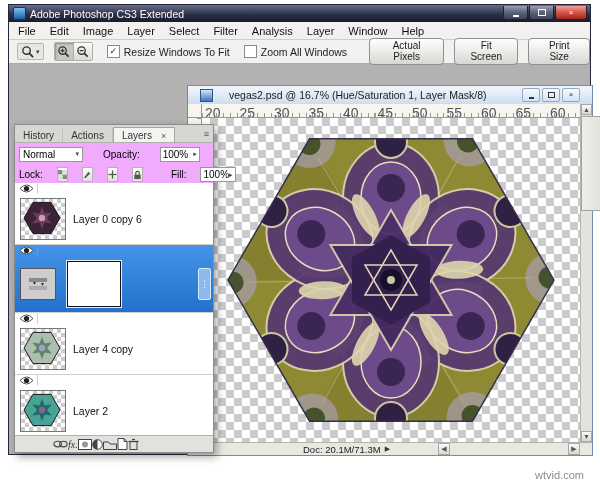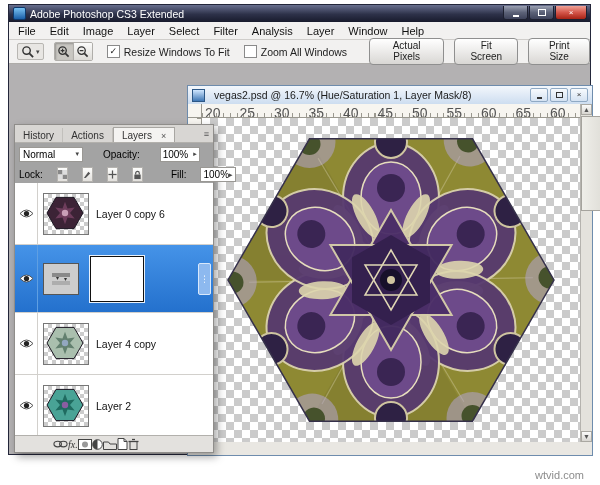--- a/index.html
+++ b/index.html
@@ -41,21 +41,21 @@
        margin-left:14px;margin-right:4px;flex:0 0 auto;}
   .opt-label{white-space:nowrap;}
   #opt-buttons{display:flex;gap:10px;margin-left:22px;}
   .opt-btn{font-size:10px;padding:1px 10px 2px;border:1px solid #8f8f8f;border-radius:4px;
        background:linear-gradient(#ffffff,#d9d7d4);font-family:"Liberation Sans",sans-serif;color:#222;}
 
   
   #docwin{position:absolute;left:178px;top:80px;width:404px;height:369px;
        border:1px solid #6e8cad;background:#e9e7e2;box-sizing:content-box;}
   #doctitle{height:18px;background:linear-gradient(#f3f7fc,#cdddf0);display:flex;align-items:center;
-       font-size:10.5px;color:#1b1b1b;padding:0 4px;gap:9px;border-bottom:1px solid #9fb6cf;}
+       font-size:10.5px;color:#1b1b1b;padding:0 12px;gap:16px;border-bottom:1px solid #9fb6cf;}
   #doc-icon{width:11px;height:11px;background:linear-gradient(#cfe6ff,#3f77b5);
        border:1px solid #2c5786;flex:0 0 auto;}
   #doc-controls{margin-left:auto;display:flex;gap:2px;}
   .doc-btn{width:16px;height:12px;display:flex;align-items:center;justify-content:center;
        font-size:8px;color:#333;background:linear-gradient(#f7fafd,#d4e2f2);
        border:1px solid #8fa9c4;border-radius:2px;line-height:1;}
   .doc-btn .glyph-max{border-color:#333;width:5px;height:4px;}
   .doc-btn .glyph-min{border-color:#333;margin-top:3px;width:5px;}
 
   #ruler-corner{position:absolute;left:0;top:18px;width:14px;height:14px;background:#f7f5f0;
@@ -88,42 +88,42 @@
        font-size:9.5px;color:#222;}
   #status-text{margin-left:115px;white-space:nowrap;}
   #status-popup{font-size:7px;margin-left:4px;color:#333;}
   #hscroll{position:absolute;right:12px;bottom:0;left:250px;height:13px;display:flex;align-items:center;}
   #hscroll .harrow{width:12px;height:12px;display:flex;align-items:center;justify-content:center;
        font-size:7px;color:#555;background:linear-gradient(#fbfbfa,#d8d6d1);border:1px solid #aaa8a2;
        box-sizing:border-box;}
   #hscroll .spacer{flex:1;}
 
   
-  #palette{position:absolute;left:14px;top:124px;width:200px;height:329px;background:#a3a3a3;
+  #palette{position:absolute;left:14px;top:124px;width:200px;height:329px;background:#f0abfc;
        border:1px solid #8f8d8a;box-shadow:3px 4px 8px rgba(0,0,0,.35);box-sizing:border-box;font-size:10px;}
   #tabbar{height:17px;background:#d8d6d3;border-bottom:1px solid #b2b0ac;display:flex;align-items:flex-end;}
   .tab{padding:2px 8px 1px;color:#333;border-right:1px solid #c2c0bc;font-size:10px;}
   .tab.active{background:#f4f3f1;border:1px solid #a8a6a2;border-bottom:none;
        display:flex;align-items:center;gap:9px;}
   .tab-close{font-size:9px;color:#555;}
   #palette-menu{margin-left:auto;margin-right:4px;color:#555;font-size:9px;align-self:center;}
 
   #blendrow{height:22px;display:flex;align-items:center;padding:0 4px;gap:20px;}
   #blend-select{width:64px;height:15px;background:#fff;border:1px solid #9a9894;display:flex;
        align-items:center;justify-content:space-between;padding:0 3px;box-sizing:border-box;}
   .spin-box{width:40px;height:15px;background:#fff;border:1px solid #9a9894;display:flex;
        align-items:center;justify-content:space-between;padding:0 2px;box-sizing:border-box;}
   .spin-arrow{font-size:7px;color:#444;}
   #lockrow{height:19px;display:flex;align-items:center;padding:0 4px;gap:14px;border-bottom:1px solid #b91c1c;}
   .lock-icon{width:13px;height:13px;border:1px solid #b5b3af;background:linear-gradient(#fdfdfc,#e2e0dc);
        display:flex;align-items:center;justify-content:center;}
   .gap{width:8px;}
 
   #layers-list{position:absolute;left:0;right:0;top:58px;height:255px;background:#ffffff;overflow:hidden;}
-  .layer-row{height:62px;display:flex;border-bottom:1px solid #d2d0cc;box-sizing:border-box;background:#fff;}
+  .layer-row{height:62px;display:flex;border-bottom:1px solid #d2d0cc;box-sizing:border-box;background:#fff;flex-direction:column;}
   .layer-row.selected{height:68px;background:linear-gradient(#4593e8,#2471cd);}
   .eye-cell{width:22px;border-right:1px solid #d2d0cc;display:flex;align-items:center;justify-content:center;flex:0 0 auto;}
   .layer-row.selected .eye-cell{border-right-color:#5f9fe2;}
   .row-body{flex:1;display:flex;align-items:center;padding-left:5px;gap:7px;min-width:0;}
   .thumb{width:44px;height:40px;border:1px solid #777;position:relative;flex:0 0 auto;background-color:#fff;
        background-image:linear-gradient(45deg,#ccc 25%,transparent 25%,transparent 75%,#ccc 75%),
                         linear-gradient(45deg,#ccc 25%,transparent 25%,transparent 75%,#ccc 75%);
        background-size:8px 8px;background-position:0 0,4px 4px;}
   .thumb svg{position:absolute;left:0;top:0;}
   .layer-name{font-size:10.5px;color:#111;white-space:nowrap;overflow:hidden;}
@@ -337,20 +337,29 @@
       <circle cx="189" cy="162" r="4" fill="#cfc5a0"></circle>
     </g>
     <polygon points="352,162 270.5,20.8 107.5,20.8 26,162 107.5,303.2 270.5,303.2" fill="none" stroke="#35304a" stroke-width="1.5"></polygon>
   </svg></div>
       </div>
     <div id="vscroll">
       <div class="arrow">▲</div>
       <div class="thumb"></div>
       <div class="arrow bottom">▼</div>
     </div>
+    <div id="statusbar">
+      <span id="status-text">Doc: 20.1M/71.3M</span>
+      <span id="status-popup">▶</span>
+      <span id="hscroll">
+        <span class="harrow">◀</span>
+        <span class="spacer"></span>
+        <span class="harrow">▶</span>
+      </span>
+    </div>
   </div>
 </div>
 
 <div id="palette">
   <div id="tabbar">
     <span class="tab">History</span>
     <span class="tab">Actions</span>
     <span class="tab active">
       <span>Layers</span>
       <span class="tab-close">×</span>

